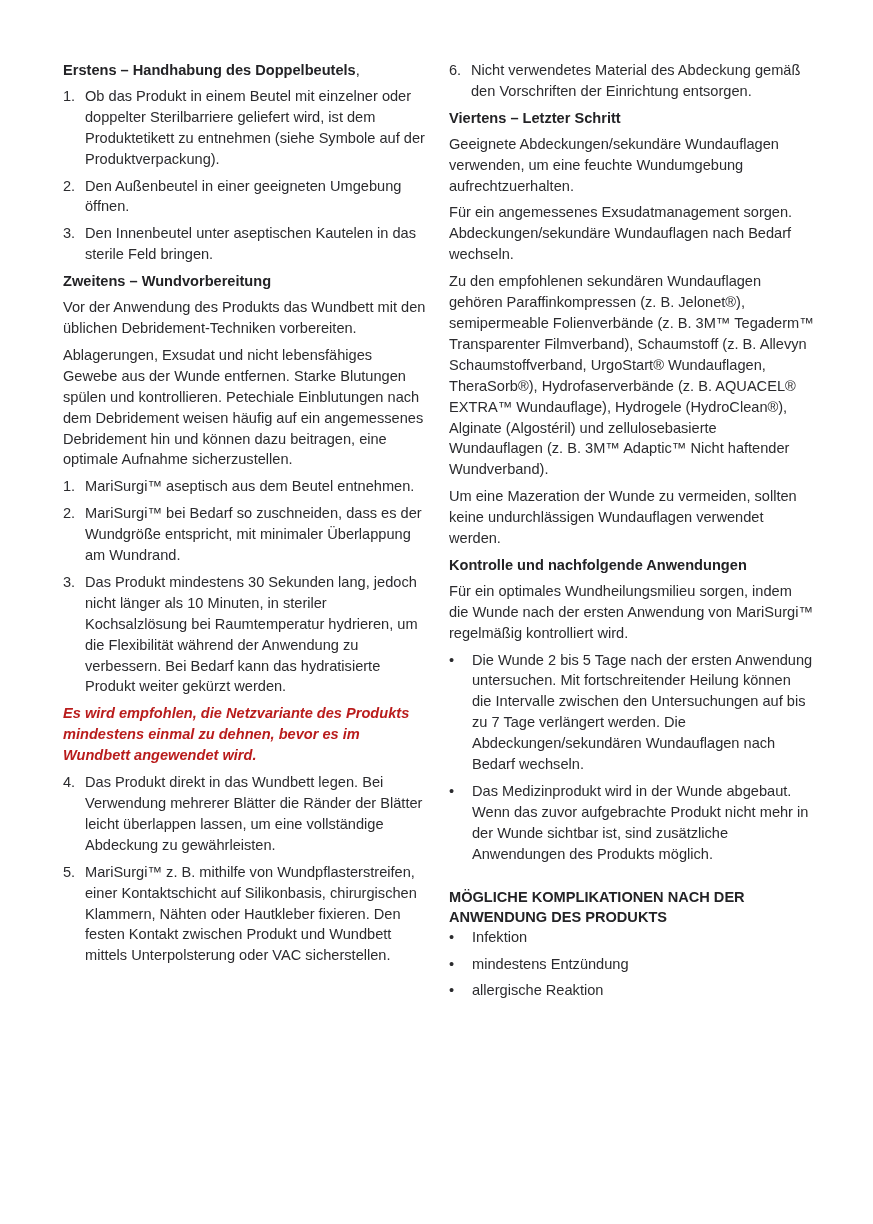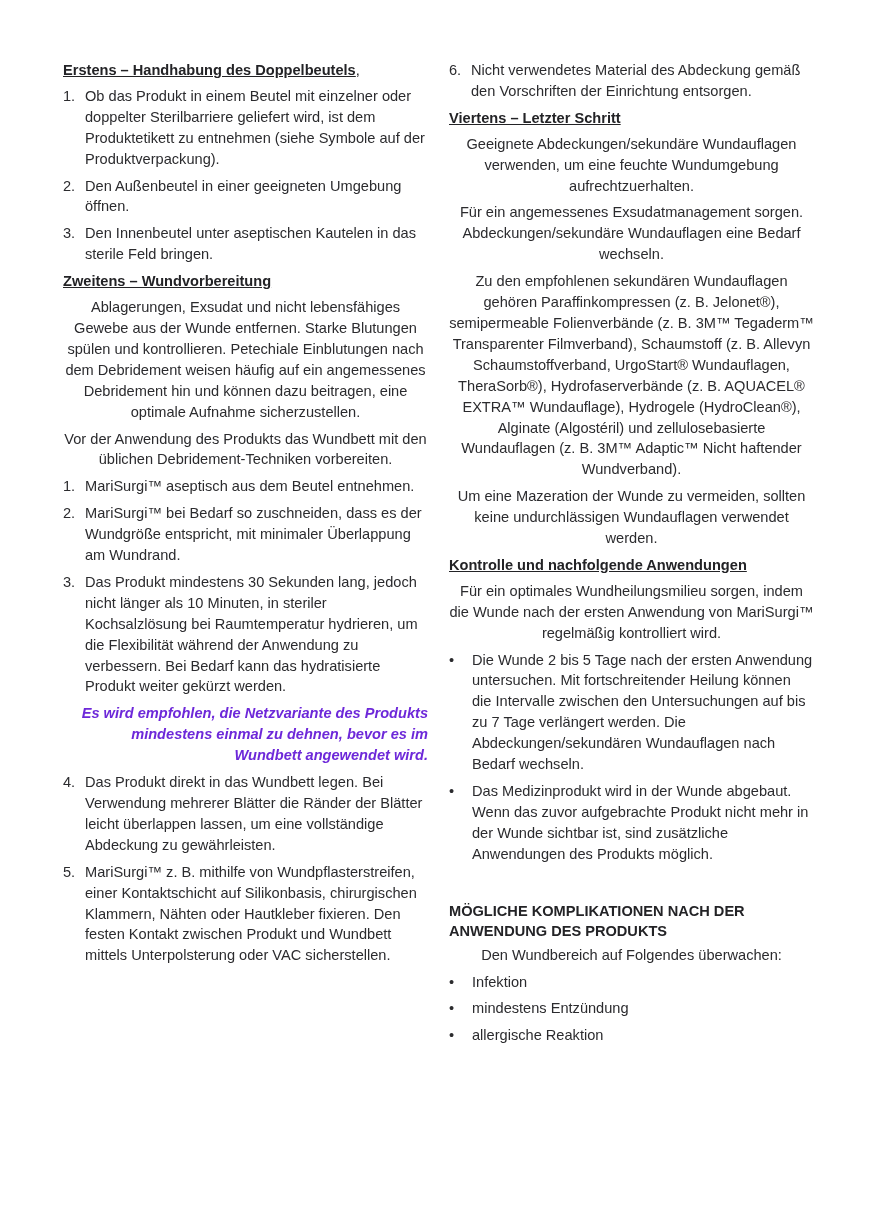--- a/index.html
+++ b/index.html
@@ -1,78 +1,77 @@
 <!DOCTYPE html>
 <html><head>
 <meta charset="utf-8">
 <style>
   html, body { margin: 0; padding: 0; background: #ffffff; }
   body { width: 873px; height: 1224px; position: relative; overflow: hidden;
          font-family: "Liberation Sans", "DejaVu Sans", sans-serif; color: #2b2b2e; }
   .col { position: absolute; top: 60px; font-size: 14.6px; line-height: 20.9px; }
   .col-left { left: 63px; width: 365px; }
   .col-right { left: 449px; width: 365px; }
-  .h { font-weight: bold; color: #232326; margin: 0 0 5px 0; font-size: 14.6px; text-decoration: underline; }
+  .h { font-weight: bold; color: #232326; margin: 0 0 5px 0; font-size: 14.6px; }
   .h .light { font-weight: normal; }
   .sub { font-style: italic; display: block; font-weight: normal; }
-  p { margin: 4px 0 6px 0; text-align: center; }
+  p { margin: 4px 0 6px 0; }
   ol, ul { margin: 0 0 6px 0; padding: 0; list-style: none; }
   li { position: relative; padding-left: 22px; margin-bottom: 6px; }
   li .num { position: absolute; left: 0; top: 0; }
   .bullet li { padding-left: 23px; }
-  .note { font-weight: bold; font-style: italic; margin: 0 0 6px 0; color: #6d28d9; text-align: right; }
-  .caps { font-weight: bold; text-transform: none; margin: 36px 0 0 0; color: #232326; line-height: 20px; }
+  .note { font-weight: bold; font-style: italic; margin: 0 0 6px 0; color: #b91c1c; }
+  .caps { font-weight: bold; text-transform: none; margin: 22px 0 0 0; color: #232326; line-height: 20px; }
 </style>
 </head>
 <body>
 
 <div class="col col-left">
   <div class="h">
     <span>Erstens – Handhabung des Doppelbeutels</span><span class="light">,</span>
   </div>
   <ol>
     <li><span class="num">1.</span><span>Ob das Produkt in einem Beutel mit einzelner oder doppelter Sterilbarriere geliefert wird, ist dem Produktetikett zu entnehmen (siehe Symbole auf der Produktverpackung).</span></li>
     <li><span class="num">2.</span><span>Den Außenbeutel in einer geeigneten Umgebung öffnen.</span></li>
     <li><span class="num">3.</span><span>Den Innenbeutel unter aseptischen Kautelen in das sterile Feld bringen.</span></li>
   </ol>
 
   <div class="h">Zweitens – Wundvorbereitung</div>
+  <p>Vor der Anwendung des Produkts das Wundbett mit den üblichen Debridement-Techniken vorbereiten.</p>
   <p>Ablagerungen, Exsudat und nicht lebensfähiges Gewebe aus der Wunde entfernen. Starke Blutungen spülen und kontrollieren. Petechiale Einblutungen nach dem Debridement weisen häufig auf ein angemessenes Debridement hin und können dazu beitragen, eine optimale Aufnahme sicherzustellen.</p>
-  <p>Vor der Anwendung des Produkts das Wundbett mit den üblichen Debridement-Techniken vorbereiten.</p>
 
   <ol>
     <li><span class="num">1.</span><span>MariSurgi™ aseptisch aus dem Beutel entnehmen.</span></li>
     <li><span class="num">2.</span><span>MariSurgi™ bei Bedarf so zuschneiden, dass es der Wundgröße entspricht, mit minimaler Überlappung am Wundrand.</span></li>
     <li><span class="num">3.</span><span>Das Produkt mindestens 30 Sekunden lang, jedoch nicht länger als 10 Minuten, in steriler Kochsalzlösung bei Raumtemperatur hydrieren, um die Flexibilität während der Anwendung zu verbessern. Bei Bedarf kann das hydratisierte Produkt weiter gekürzt werden.</span></li>
   </ol>
   <div class="note">Es wird empfohlen, die Netzvariante des Produkts mindestens einmal zu dehnen, bevor es im Wundbett angewendet wird.</div>
   <ol>
     <li><span class="num">4.</span><span>Das Produkt direkt in das Wundbett legen. Bei Verwendung mehrerer Blätter die Ränder der Blätter leicht überlappen lassen, um eine vollständige Abdeckung zu gewährleisten.</span></li>
     <li><span class="num">5.</span><span>MariSurgi™ z. B. mithilfe von Wundpflasterstreifen, einer Kontaktschicht auf Silikonbasis, chirurgischen Klammern, Nähten oder Hautkleber fixieren. Den festen Kontakt zwischen Produkt und Wundbett mittels Unterpolsterung oder VAC sicherstellen.</span></li>
   </ol>
 </div>
 
 <div class="col col-right">
   <ol>
     <li><span class="num">6.</span><span>Nicht verwendetes Material des Abdeckung gemäß den Vorschriften der Einrichtung entsorgen.</span></li>
   </ol>
 
   <div class="h">Viertens – Letzter Schritt</div>
   <p>Geeignete Abdeckungen/sekundäre Wundauflagen verwenden, um eine feuchte Wundumgebung aufrechtzuerhalten.</p>
-  <p>Für ein angemessenes Exsudatmanagement sorgen. Abdeckungen/sekundäre Wundauflagen eine Bedarf wechseln.</p>
+  <p>Für ein angemessenes Exsudatmanagement sorgen. Abdeckungen/sekundäre Wundauflagen nach Bedarf wechseln.</p>
   <p>Zu den empfohlenen sekundären Wundauflagen gehören Paraffinkompressen (z. B. Jelonet®), semipermeable Folienverbände (z. B. 3M™ Tegaderm™ Transparenter Filmverband), Schaumstoff (z. B. Allevyn Schaumstoffverband, UrgoStart® Wundauflagen, TheraSorb®), Hydrofaserverbände (z. B. AQUACEL® EXTRA™ Wundauflage), Hydrogele (HydroClean®), Alginate (Algostéril) und zellulosebasierte Wundauflagen (z. B. 3M™ Adaptic™ Nicht haftender Wundverband).</p>
   <p>Um eine Mazeration der Wunde zu vermeiden, sollten keine undurchlässigen Wundauflagen verwendet werden.</p>
 
   <div class="h">Kontrolle und nachfolgende Anwendungen</div>
   <p>Für ein optimales Wundheilungsmilieu sorgen, indem die Wunde nach der ersten Anwendung von MariSurgi™ regelmäßig kontrolliert wird.</p>
   <ul class="bullet">
     <li><span class="num">•</span><span>Die Wunde 2 bis 5 Tage nach der ersten Anwendung untersuchen. Mit fortschreitender Heilung können die Intervalle zwischen den Untersuchungen auf bis zu 7 Tage verlängert werden. Die Abdeckungen/sekundären Wundauflagen nach Bedarf wechseln.</span></li>
     <li><span class="num">•</span><span>Das Medizinprodukt wird in der Wunde abgebaut. Wenn das zuvor aufgebrachte Produkt nicht mehr in der Wunde sichtbar ist, sind zusätzliche Anwendungen des Produkts möglich.</span></li>
   </ul>
 
   <div class="caps">MÖGLICHE KOMPLIKATIONEN NACH DER ANWENDUNG DES PRODUKTS</div>
-  <p>Den Wundbereich auf Folgendes überwachen:</p>
   <ul class="bullet">
     <li><span class="num">•</span><span>Infektion</span></li>
     <li><span class="num">•</span><span>mindestens Entzündung</span></li>
     <li><span class="num">•</span><span>allergische Reaktion</span></li>
   </ul>
 </div>
 
 </body></html>

